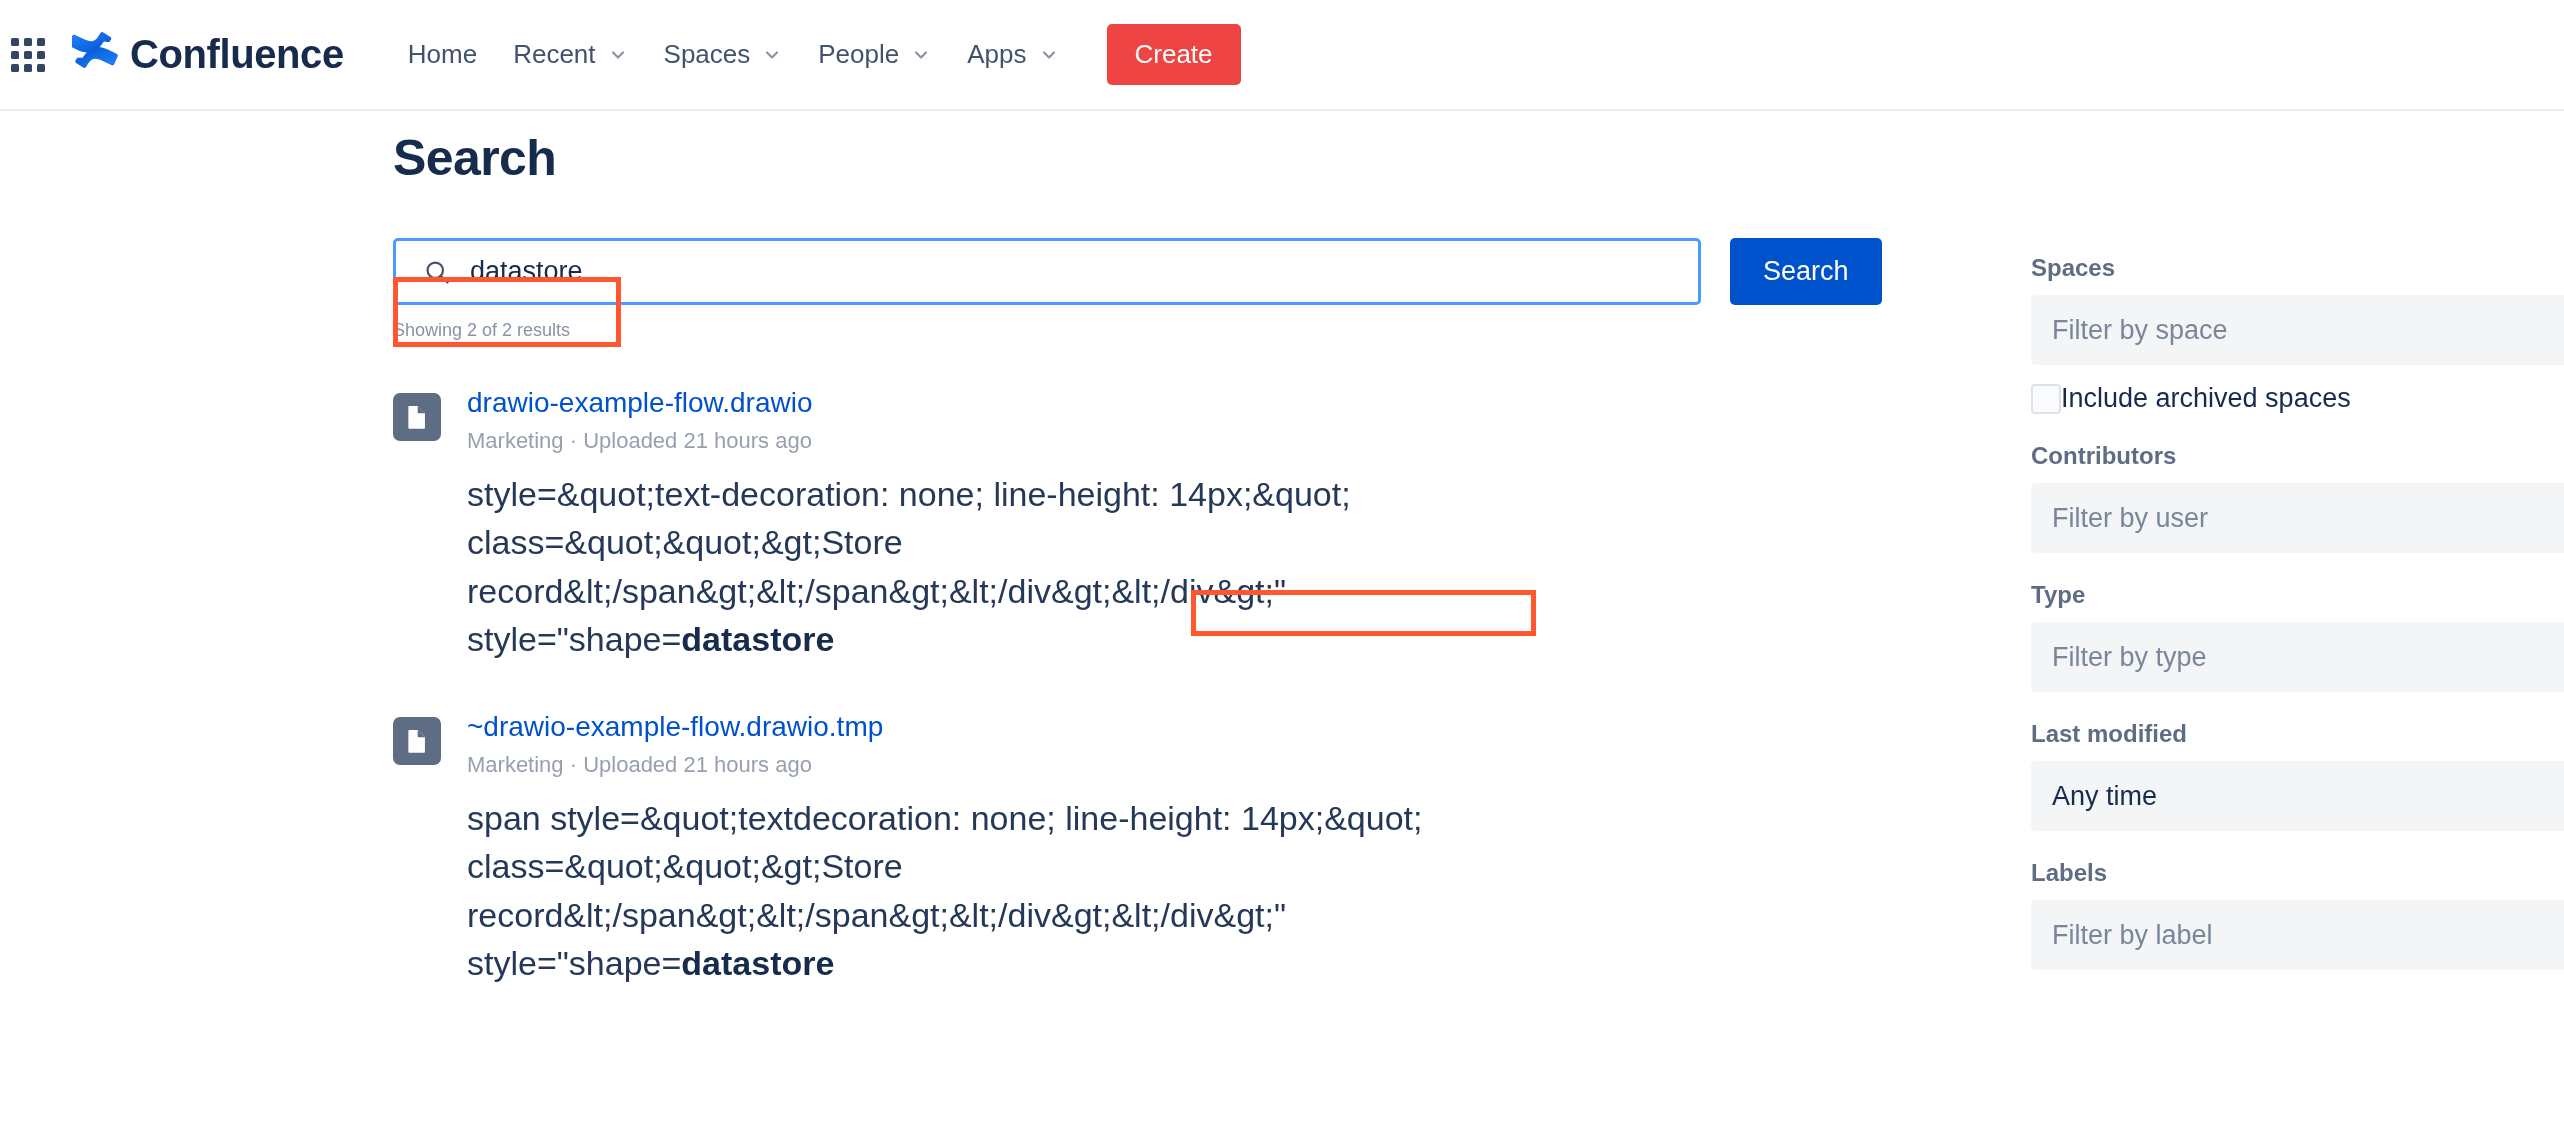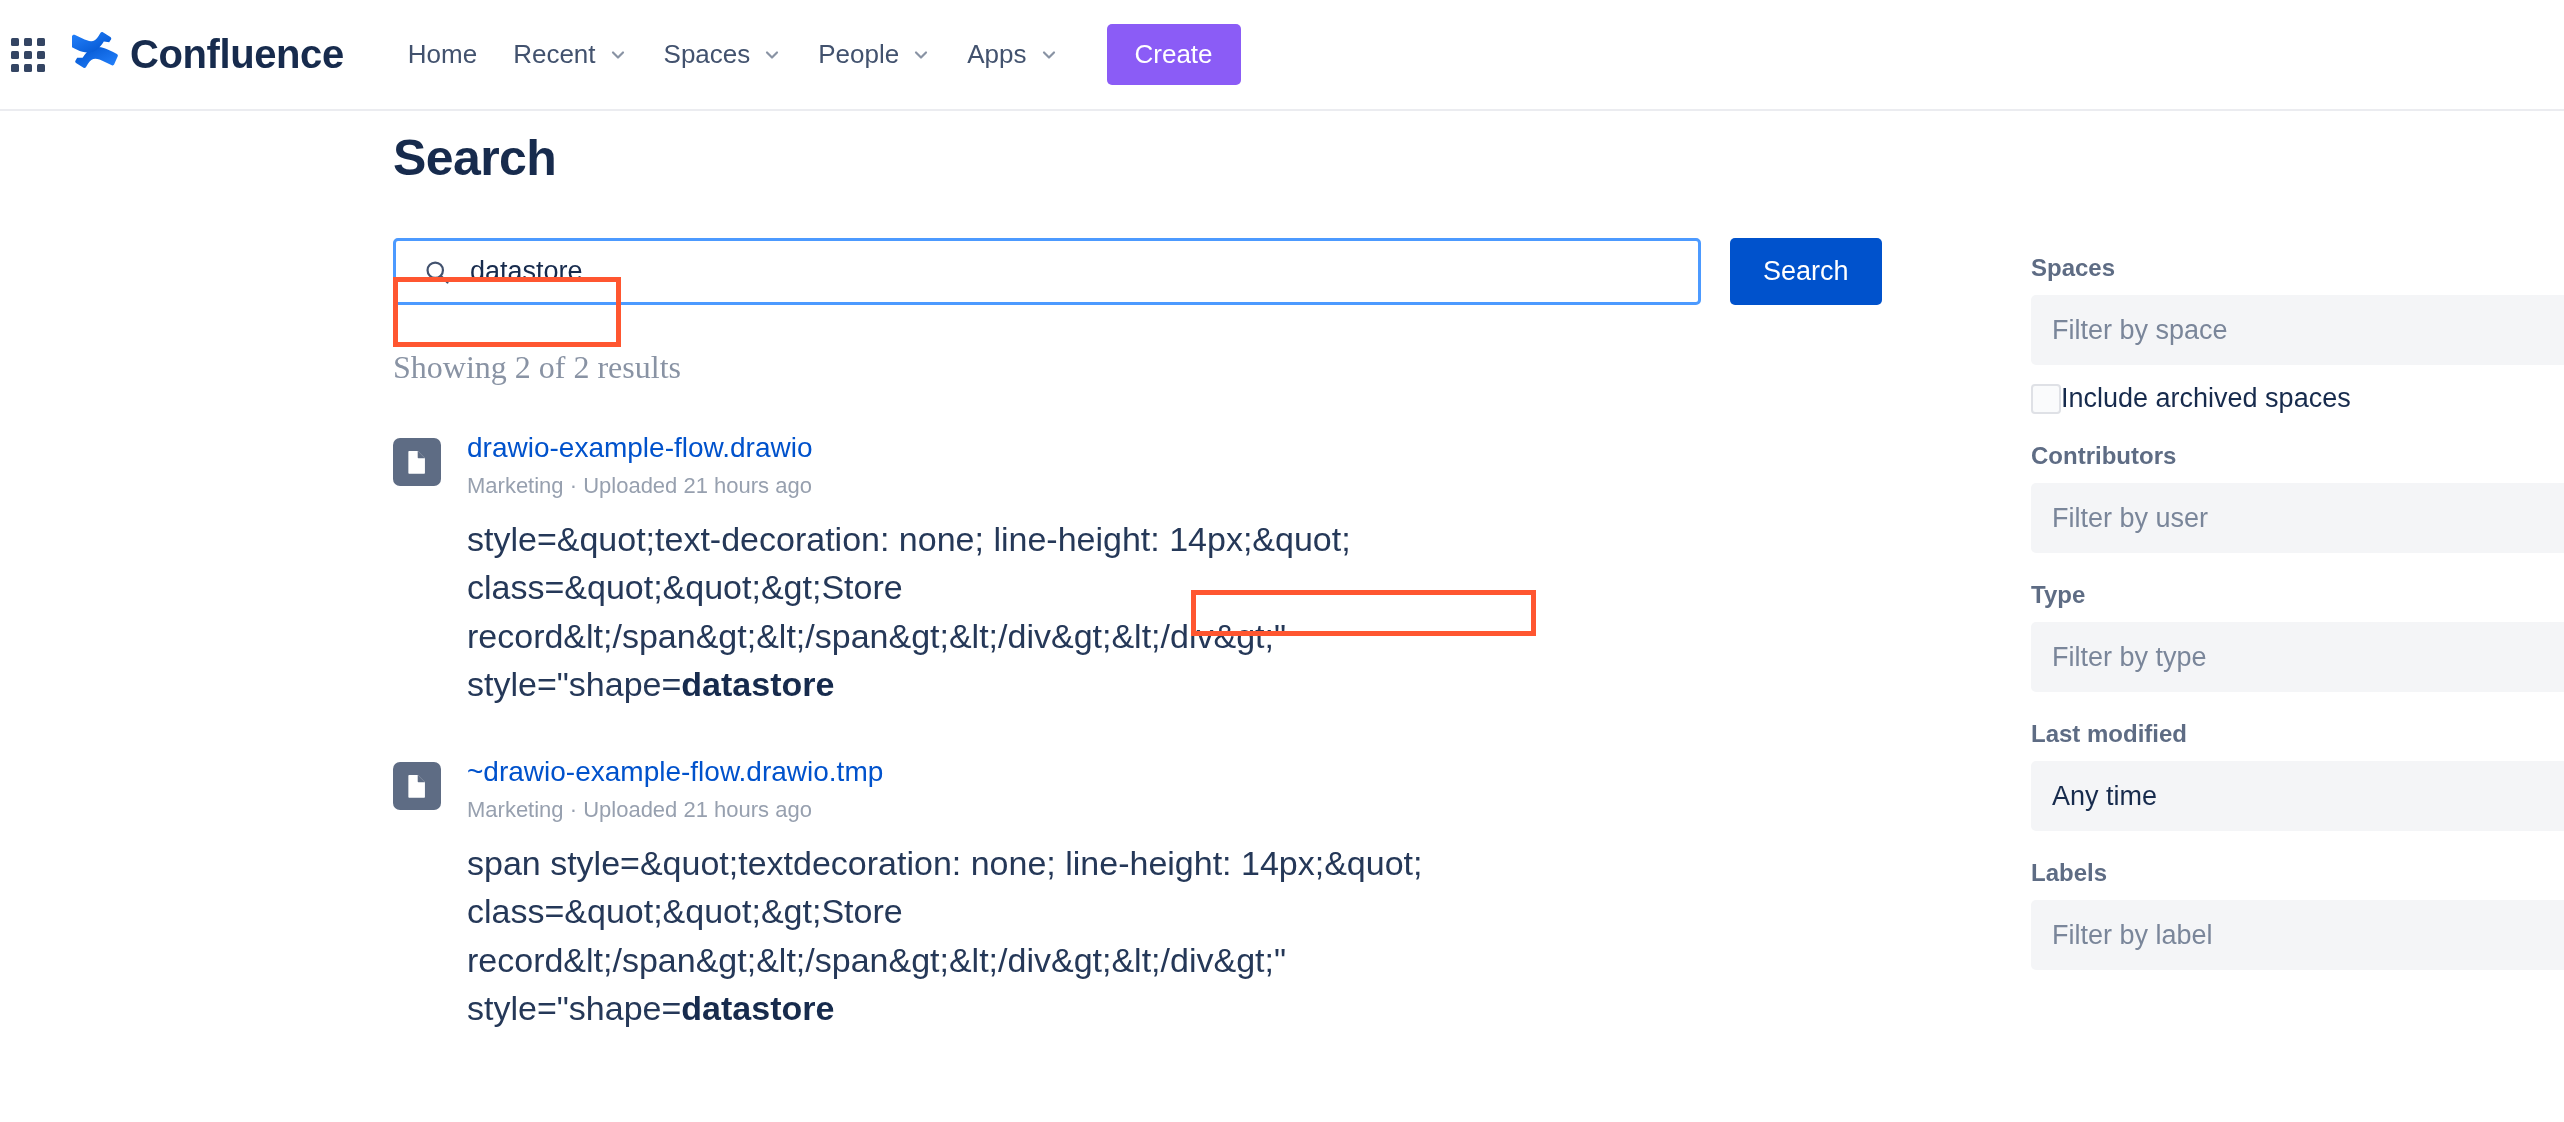--- a/index.html
+++ b/index.html
@@ -72,21 +72,21 @@
     align-items: center;
     font-size: 26px;
     color: #42526e;
     padding: 12px 18px;
     border-radius: 5px;
     cursor: pointer;
     white-space: nowrap;
   }
   .navitem .chev { margin-left: 12px; display: flex; }
   .create-btn {
-    background: #8b5cf6;
+    background: #ef4444;
     color: #ffffff;
     font-size: 26px;
     font-weight: 500;
     padding: 15px 28px;
     border: none;
     border-radius: 5px;
     margin-left: 30px;
     cursor: pointer;
     font-family: "Liberation Sans", sans-serif;
     white-space: nowrap;
@@ -141,24 +141,23 @@
     border: none;
     border-radius: 5px;
     font-size: 27px;
     font-weight: 500;
     padding: 0 33px;
     cursor: pointer;
     font-family: "Liberation Sans", sans-serif;
     white-space: nowrap;
   }
   .results-count {
-    font-size: 32px;
+    font-size: 18px;
     color: #8993a4;
-    margin-top: 44px;
-    font-family: Liberation Serif, serif;
+    margin-top: 15px;
   }
 
   
   .results { margin-top: 44px; }
   .result {
     display: flex;
     margin-bottom: 46px;
   }
   .result-icon {
     width: 48px;

